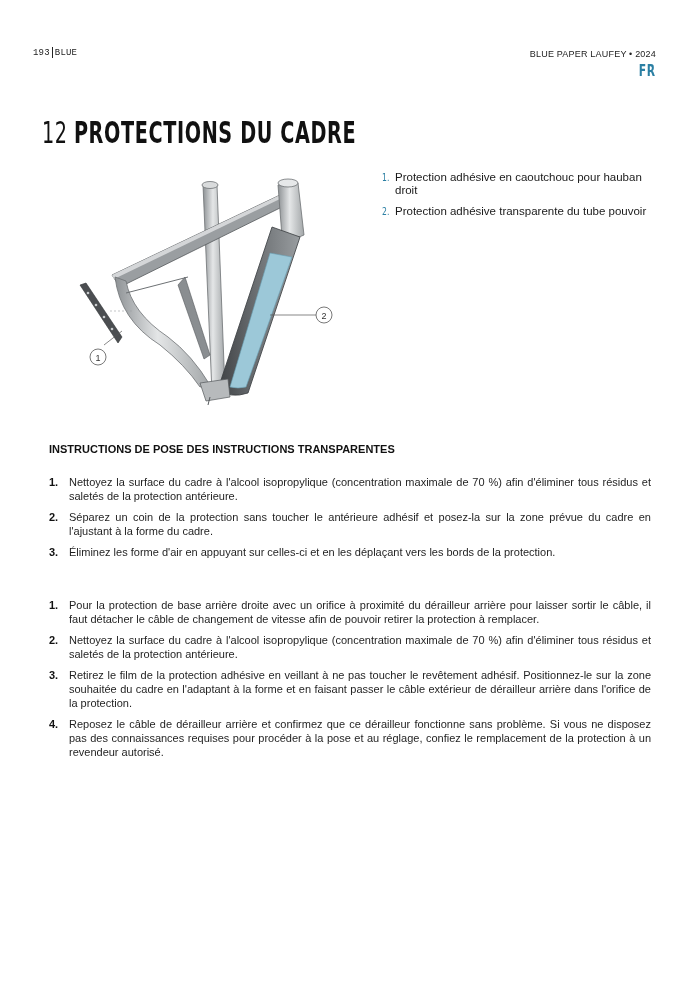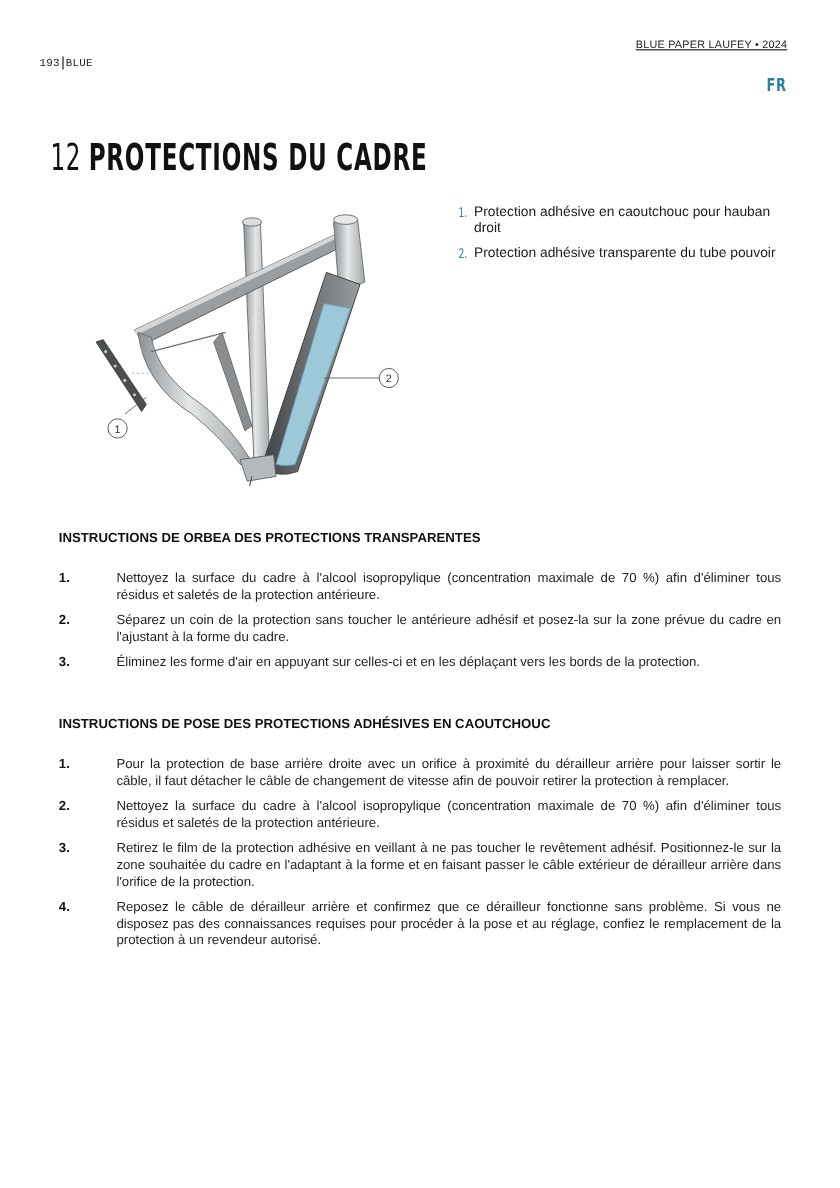--- a/index.html
+++ b/index.html
@@ -29,25 +29,24 @@
     .page-header-left .sep {
       display: inline-block;
       width: 1px;
       height: 11px;
       background: #222;
       margin: 0 2px 0 2px;
     }
     .page-header-right {
       position: absolute;
       right: 44px;
-      top: 32px;
+      top: 49px;
       font-size: 9px;
       color: #222;
       letter-spacing: 0.2px;
-      text-decoration: underline;
     }
     .lang-badge {
       position: absolute;
       right: 44px;
       top: 62px;
       font-family: "DejaVu Sans", sans-serif;
       font-weight: bold;
       font-size: 15px;
       color: #2b7fa3;
       transform: scaleX(0.72);
@@ -124,21 +123,20 @@
     }
     .step-num {
       flex: none;
       width: 20px;
       font-weight: bold;
       color: #111;
     }
     .step-text {
       flex: 1;
       text-align: justify;
-      margin-left: 28px;
     }
     #section1 { top: 443px; }
     #section2 { top: 598px; }
   </style>
 </head>
 <body>
 
 <div class="page-header-left">
   <span>193</span>
   <span class="sep"></span>
@@ -209,37 +207,36 @@
     <span class="legend-num">1.</span>
     <span>Protection adhésive en caoutchouc pour hauban droit</span>
   </div>
   <div class="legend-item">
     <span class="legend-num">2.</span>
     <span>Protection adhésive transparente du tube pouvoir</span>
   </div>
 </div>
 
 <div class="section" id="section1">
-  <div class="section-title">INSTRUCTIONS DE ORBEA DES PROTECTIONS TRANSPARENTES</div>
+  <div class="section-title">INSTRUCTIONS DE POSE DES INSTRUCTIONS TRANSPARENTES</div>
   <div class="step">
     <span class="step-num">1.</span>
     <span class="step-text">Nettoyez la surface du cadre à l'alcool isopropylique (concentration maximale de 70 %) afin d'éliminer tous résidus et saletés de la protection antérieure.</span>
   </div>
   <div class="step">
     <span class="step-num">2.</span>
     <span class="step-text">Séparez un coin de la protection sans toucher le antérieure adhésif et posez-la sur la zone prévue du cadre en l'ajustant à la forme du cadre.</span>
   </div>
   <div class="step">
     <span class="step-num">3.</span>
     <span class="step-text">Éliminez les forme d'air en appuyant sur celles-ci et en les déplaçant vers les bords de la protection.</span>
   </div>
 </div>
 
 <div class="section" id="section2">
-  <div class="section-title">INSTRUCTIONS DE POSE DES PROTECTIONS ADHÉSIVES EN CAOUTCHOUC</div>
   <div class="step">
     <span class="step-num">1.</span>
     <span class="step-text">Pour la protection de base arrière droite avec un orifice à proximité du dérailleur arrière pour laisser sortir le câble, il faut détacher le câble de changement de vitesse afin de pouvoir retirer la protection à remplacer.</span>
   </div>
   <div class="step">
     <span class="step-num">2.</span>
     <span class="step-text">Nettoyez la surface du cadre à l'alcool isopropylique (concentration maximale de 70 %) afin d'éliminer tous résidus et saletés de la protection antérieure.</span>
   </div>
   <div class="step">
     <span class="step-num">3.</span>

